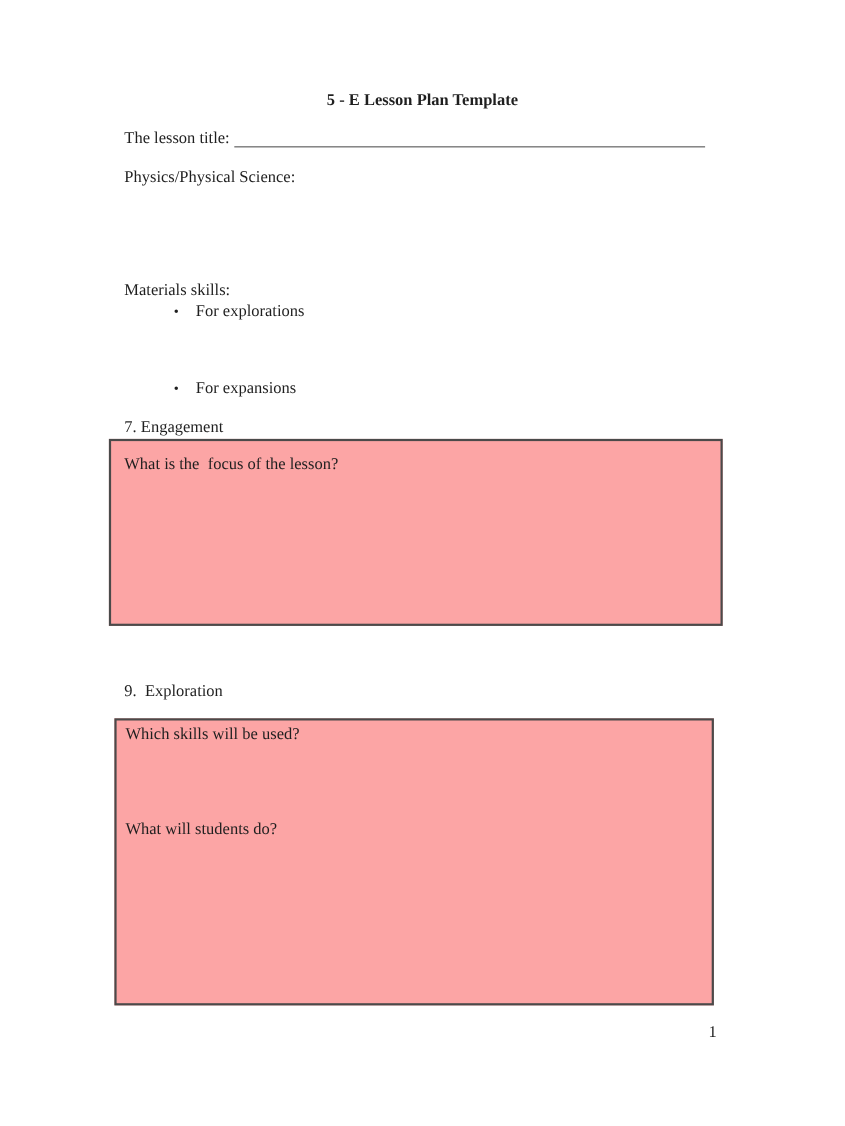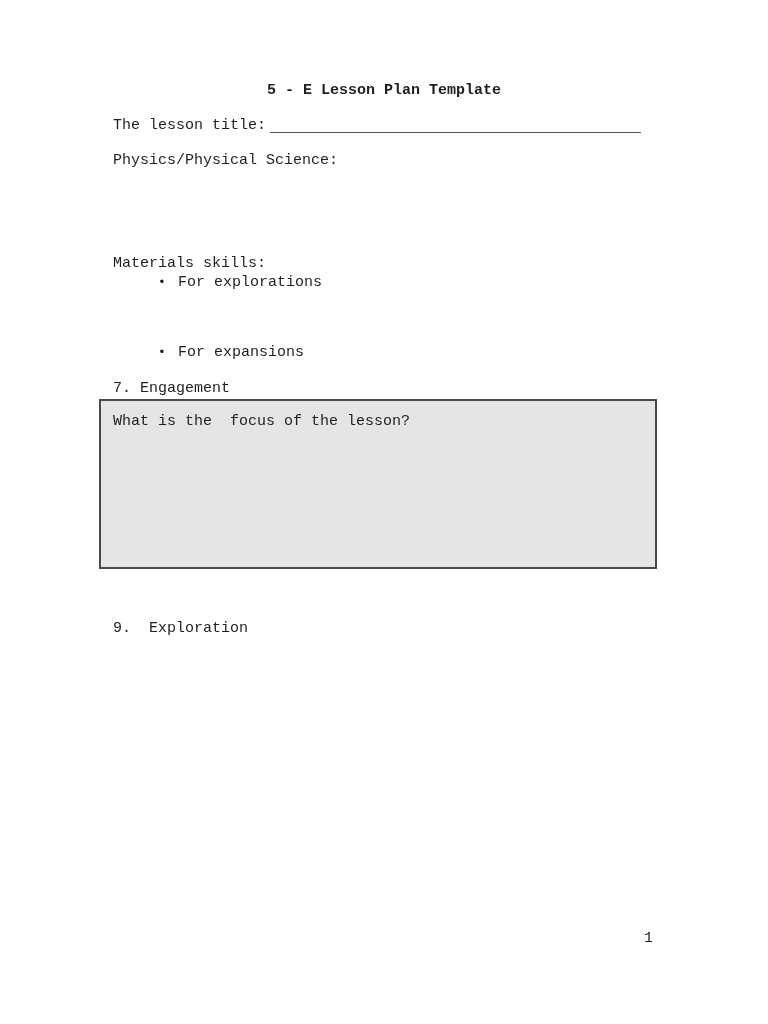--- a/index.html
+++ b/index.html
@@ -1,21 +1,21 @@
 <!DOCTYPE html>
 <html><head>
 <meta charset="utf-8">
 <style>
   html, body { margin: 0; padding: 0; background: #ffffff; }
   .page {
     position: relative;
     width: 768px;
     height: 1024px;
     background: #ffffff;
-    font-family: Liberation Mono, monospace;
+    font-family: Liberation Serif, serif;
     font-size: 15px;
     color: #1f1f1f;
     overflow: hidden;
   }
   .doc-title {
     position: absolute;
     top: 81px;
     left: 0;
     width: 768px;
     text-align: center;
@@ -27,20 +27,21 @@
     position: absolute;
     left: 113px;
     line-height: 20px;
     white-space: pre-wrap;
   }
   .field-row {
     position: absolute;
     left: 113px;
     right: 127px;
     display: flex;
+    align-items: flex-end;
     line-height: 20px;
   }
   .field-row .label {
     white-space: pre;
     flex: 0 0 auto;
     padding-right: 4px;
   }
   .field-row .fill-line {
     flex: 1 1 auto;
     border-bottom: 1.5px solid #555555;
@@ -53,21 +54,21 @@
     line-height: 20px;
   }
   .bullet-row .bullet {
     display: inline-block;
     width: 20px;
     font-size: 13px;
   }
   .answer-box {
     position: absolute;
     border: 2px solid #4a4a4a;
-    background: #e5e5e5;
+    background: #fca5a5;
     box-sizing: border-box;
   }
   .box-engagement {
     left: 99px;
     top: 399px;
     width: 558px;
     height: 170px;
     padding: 11px 12px;
   }
   .box-exploration {
@@ -118,16 +119,20 @@
   </div>
 
   <div class="text-row" style="top:379px">7. Engagement</div>
 
   <div class="answer-box box-engagement">
     <div class="prompt">What is the  focus of the lesson?</div>
   </div>
 
   <div class="text-row" style="top:619px">9.  Exploration</div>
 
+  <div class="answer-box box-exploration">
+    <div class="prompt">Which skills will be used?</div>
+    <div class="prompt prompt-second">What will students do?</div>
+  </div>
 
   <div class="page-number">1</div>
 
 </div>
 
 </body></html>

